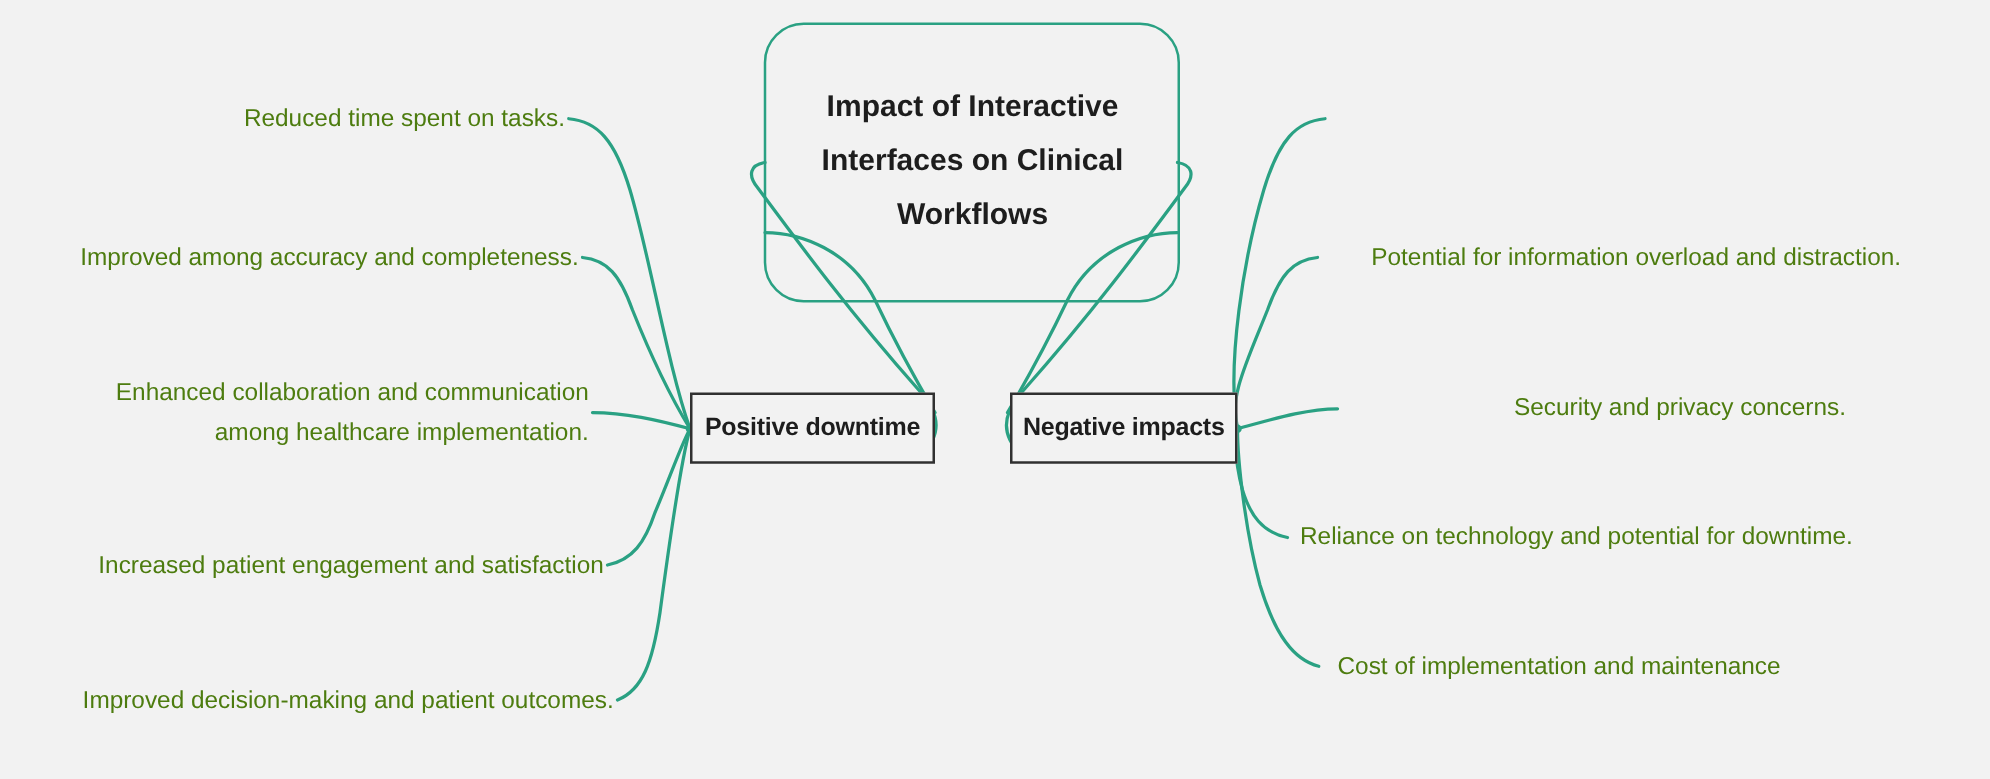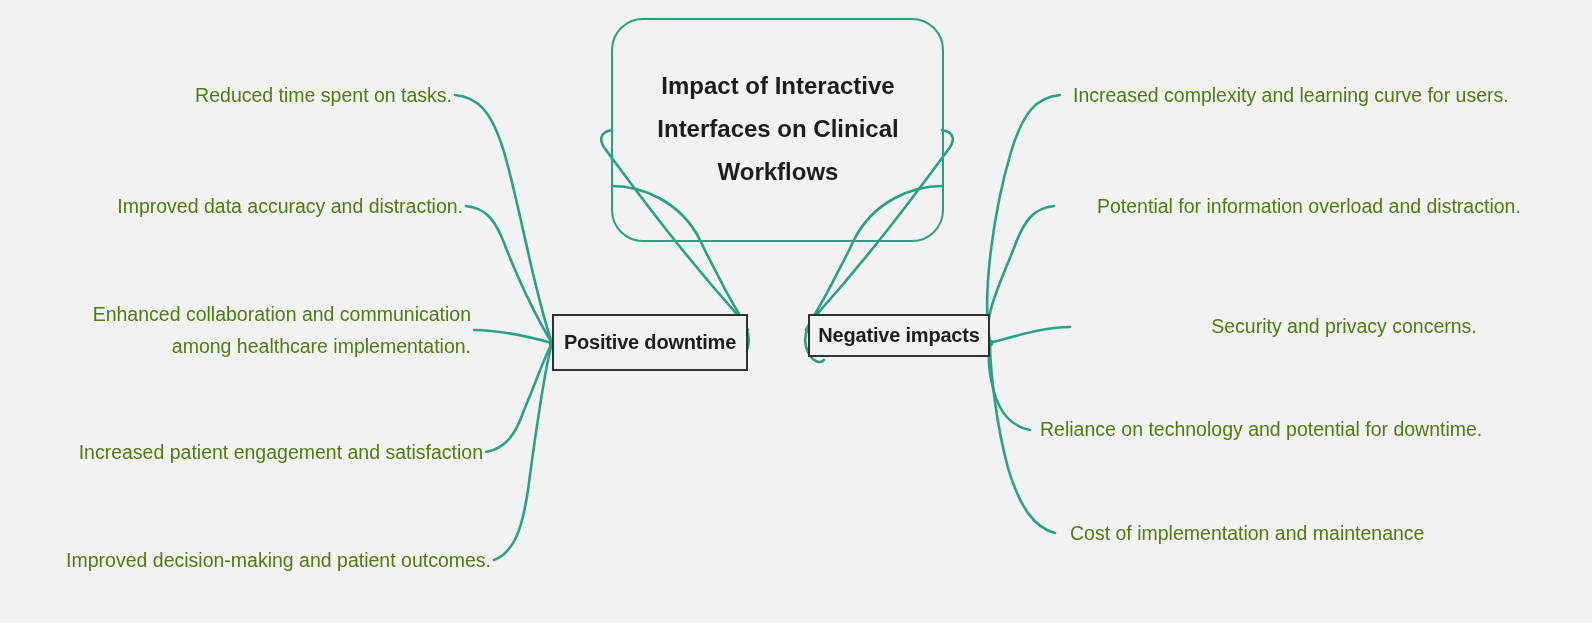--- a/index.html
+++ b/index.html
@@ -105,36 +105,35 @@
     </g>
   </svg>
 
   <div class="root-node"></div>
   <div class="root-text">Impact of Interactive Interfaces on Clinical Workflows</div>
 
   <div class="branch-box" style="left:552px; top:314px; width:196px; height:57px;">
     <span>Positive downtime</span>
   </div>
 
-  <div class="branch-box" style="left:808px; top:314px; width:182px; height:43px;">
+  <div class="branch-box" style="left:808px; top:314px; width:182px; height:57px;">
     <span>Negative impacts</span>
   </div>
 
   <div class="node-label leaf-left" style="left:60px; top:79px; width:392px;">Reduced time spent on tasks.</div>
 
-  <div class="node-label leaf-left" style="left:20px; top:190px; width:443px;">Improved data accuracy and distraction.</div>
+  <div class="node-label leaf-left" style="left:20px; top:190px; width:443px;">Improved among accuracy and completeness.</div>
 
   <div class="node-label leaf-left" style="left:20px; top:298px; width:451px;">Enhanced collaboration and communication
 among healthcare implementation.</div>
 
   <div class="node-label leaf-left" style="left:20px; top:436px; width:463px;">Increased patient engagement and satisfaction</div>
 
   <div class="node-label leaf-left" style="left:10px; top:544px; width:481px;">Improved decision-making and patient outcomes.</div>
 
-  <div class="node-label leaf-right" style="left:1073px; top:79px; width:510px;">Increased complexity and learning curve for users.</div>
 
   <div class="node-label leaf-right" style="left:1097px; top:190px; width:500px;">Potential for information overload and distraction.</div>
 
   <div class="node-label leaf-right" style="left:1134px; top:310px; width:420px;text-align:center;">Security and privacy concerns.</div>
 
   <div class="node-label leaf-right" style="left:1040px; top:413px; width:540px;">Reliance on technology and potential for downtime.</div>
 
   <div class="node-label leaf-right" style="left:1070px; top:517px; width:470px;">Cost of implementation and maintenance</div>
 
 </div>

